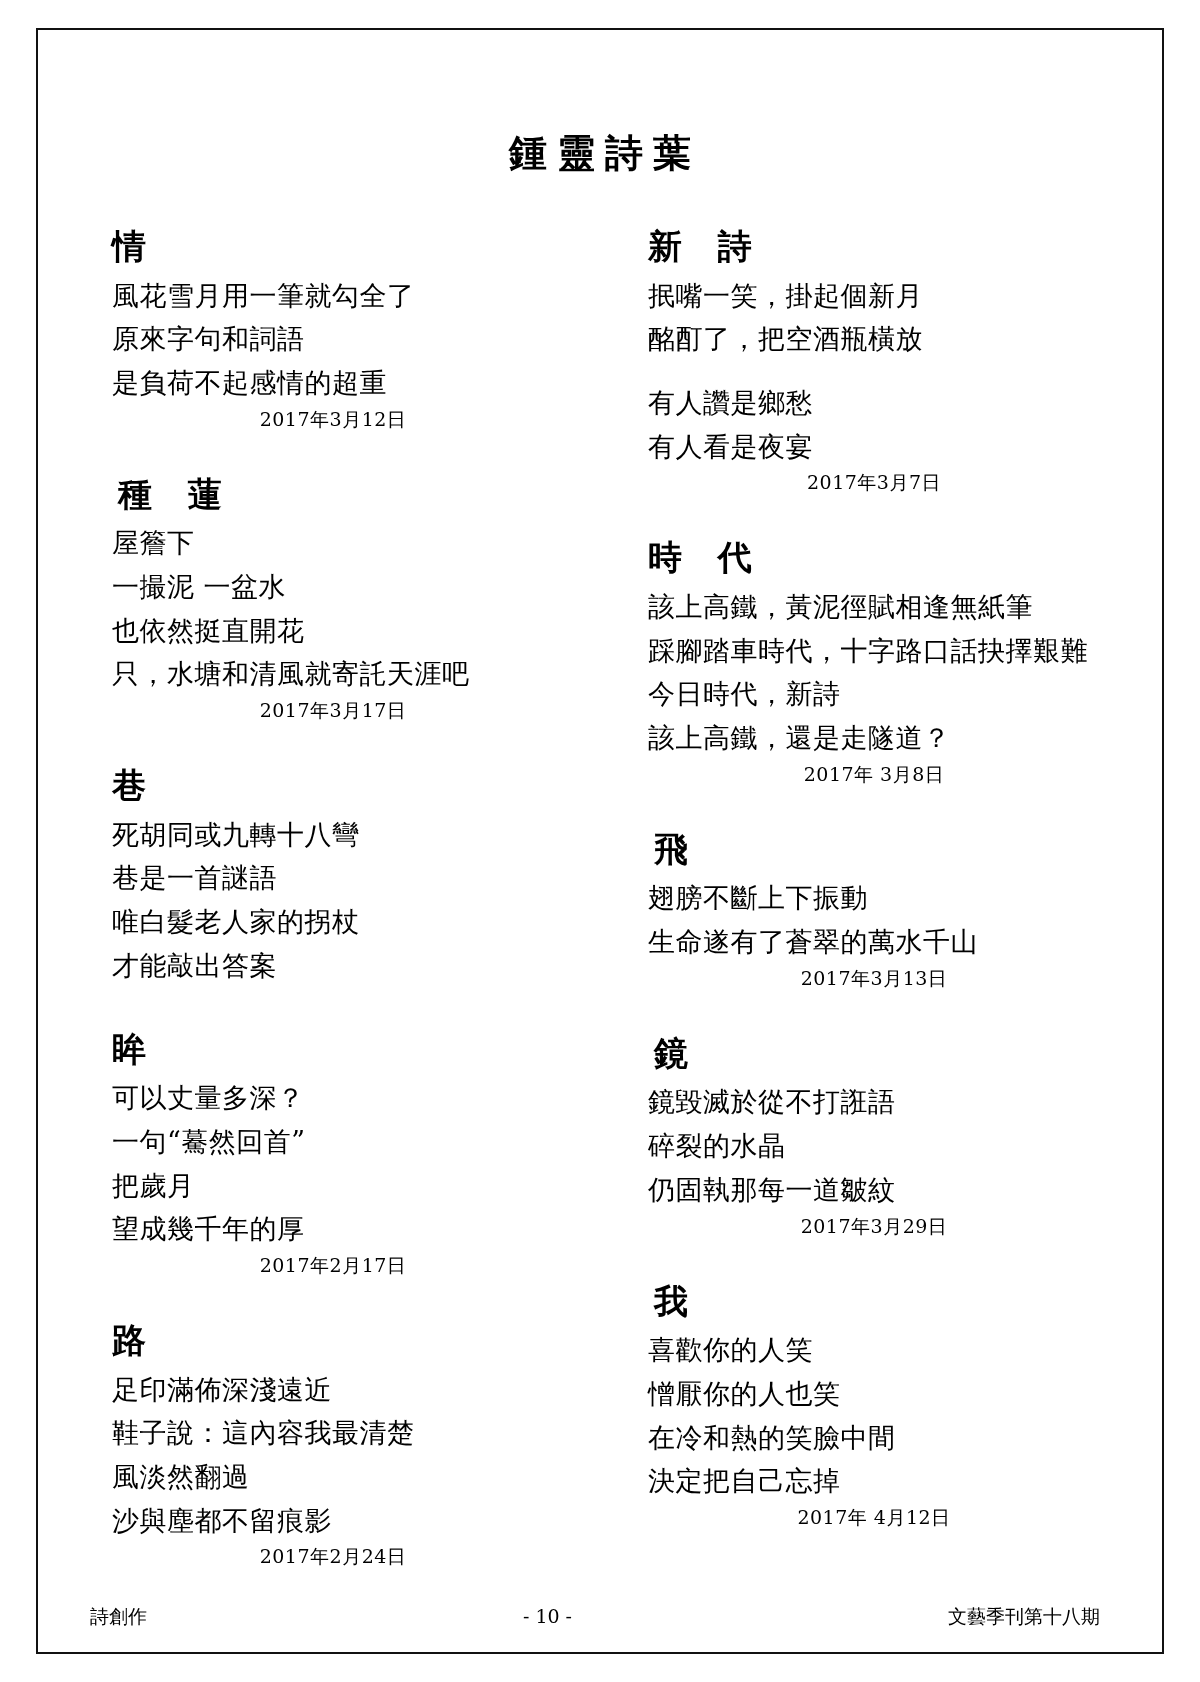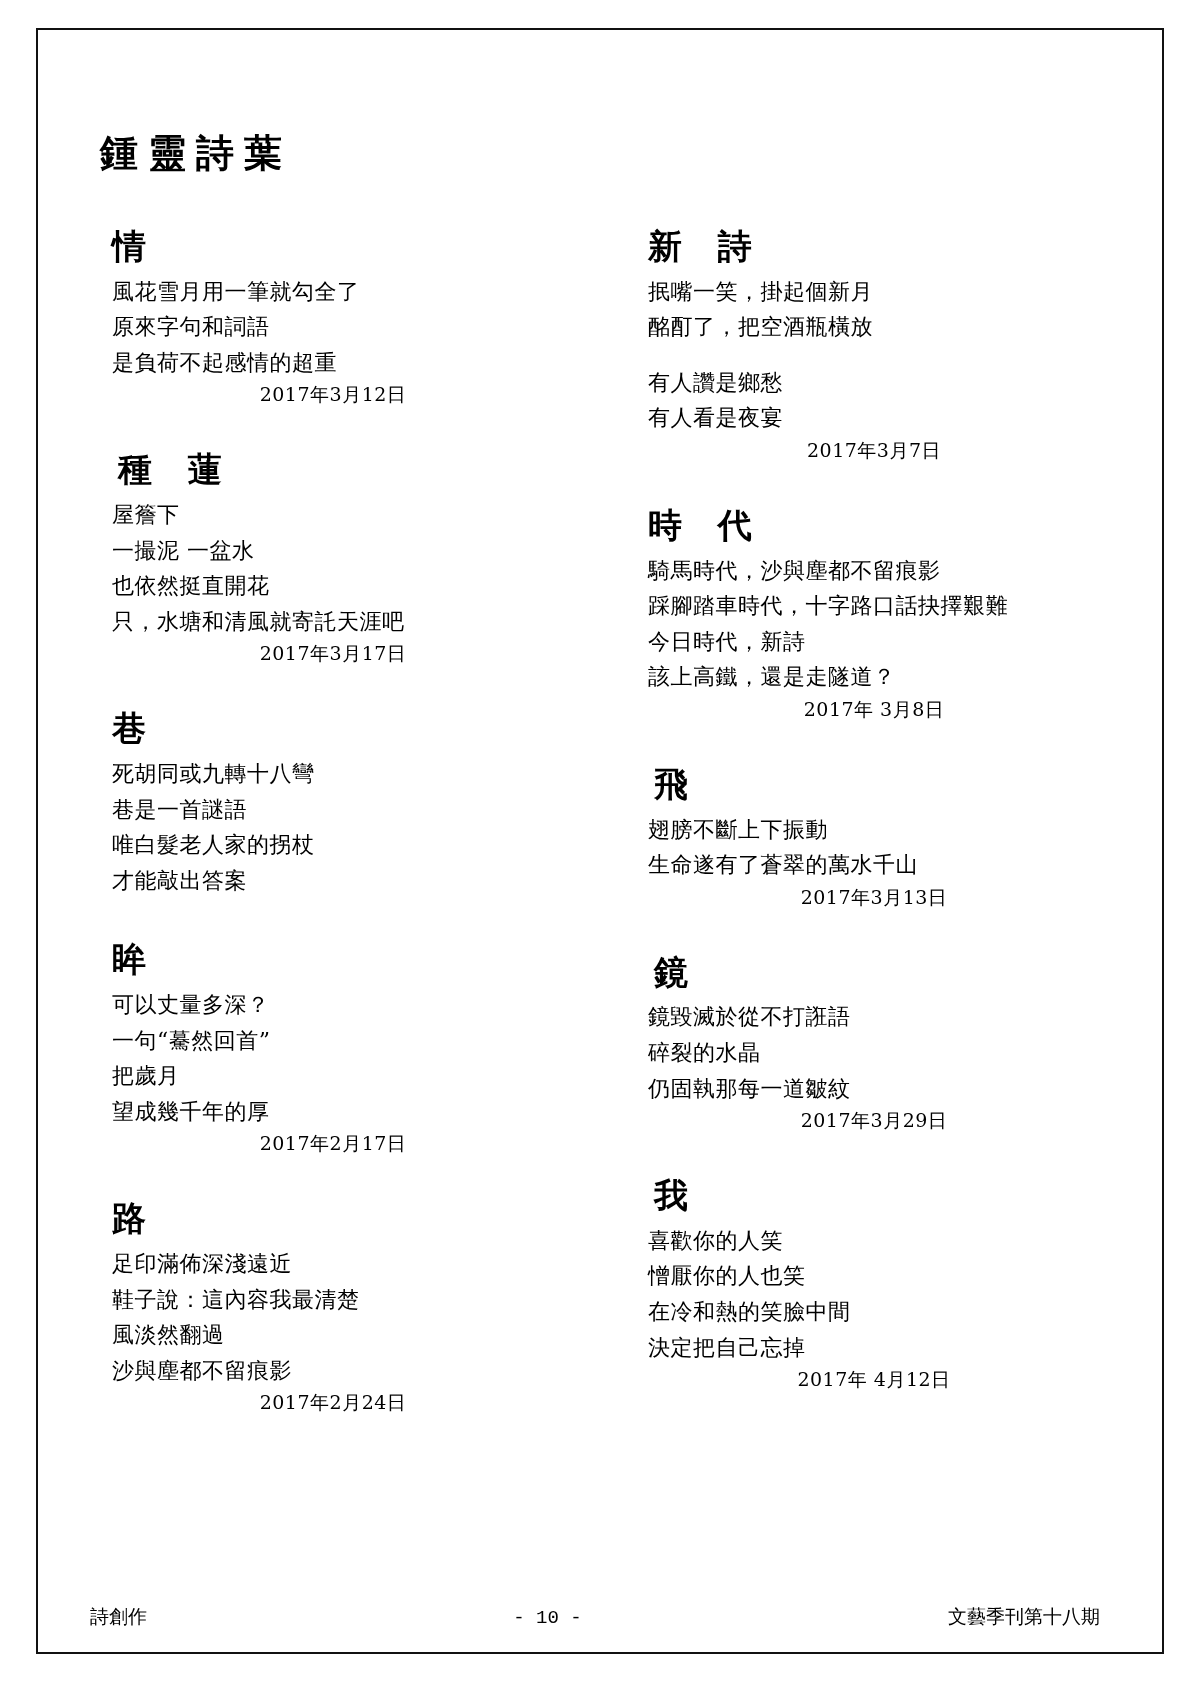--- a/index.html
+++ b/index.html
@@ -29,20 +29,21 @@
     box-sizing: border-box;
   }
   .content {
     position: absolute;
     left: 90px;
     top: 90px;
     right: 90px;
     bottom: 70px;
   }
   .doc-title {
+    text-align: center;
     font-family: "DejaVu Serif", "Liberation Serif", serif;
     font-weight: bold;
     font-size: 38px;
     letter-spacing: 10px;
     margin: 38px 0 0 0;
     padding-left: 10px;
   }
   .columns {
     display: flex;
     margin-top: 46px;
@@ -64,21 +65,21 @@
   }
   .poem-title {
     font-weight: bold;
     font-size: 34px;
     line-height: 1.25;
     letter-spacing: 12px;
     margin-bottom: 6px;
   }
   .poem-title.indent-1 { padding-left: 6px; }
   .poem-line {
-    font-size: 22px;
+    font-size: 27px;
     line-height: 1.62;
     letter-spacing: 0.5px;
     white-space: pre-wrap;
   }
   .poem-line.blank {
     height: 20px;
   }
   .poem-date {
     font-size: 19px;
     text-align: center;
@@ -94,21 +95,20 @@
     left: 80px;
     right: 90px;
     bottom: 52px;
     display: flex;
     justify-content: space-between;
     align-items: baseline;
     font-size: 19px;
   }
   .footer-center {
     font-size: 19px;
-    font-family: Liberation Mono, monospace;
   }
   .footer-left { padding-left: 10px; }
   .footer-right { padding-right: 10px; }
 </style>
 </head>
 <body>
 
 <div class="page">
   <div class="page-border"></div>
 
@@ -161,21 +161,21 @@
             <div class="poem-title">新 詩</div>
             <div class="poem-line">抿嘴一笑，掛起個新月</div>
             <div class="poem-line">酩酊了，把空酒瓶橫放</div>
             <div class="poem-line blank"></div>
             <div class="poem-line">有人讚是鄉愁</div>
             <div class="poem-line">有人看是夜宴</div>
             <div class="poem-date">2017年3月7日</div>
           </div>
           <div class="poem">
             <div class="poem-title">時 代</div>
-            <div class="poem-line">騎馬時代，沙與塵都不留痕影</div>
+            <div class="poem-line">該上高鐵，黃泥徑賦相逢無紙筆</div>
             <div class="poem-line">踩腳踏車時代，十字路口話抉擇艱難</div>
             <div class="poem-line">今日時代，新詩</div>
             <div class="poem-line">該上高鐵，還是走隧道？</div>
             <div class="poem-date">2017年 3月8日</div>
           </div>
           <div class="poem">
             <div class="poem-title indent-1">飛</div>
             <div class="poem-line">翅膀不斷上下振動</div>
             <div class="poem-line">生命遂有了蒼翠的萬水千山</div>
             <div class="poem-date">2017年3月13日</div>

